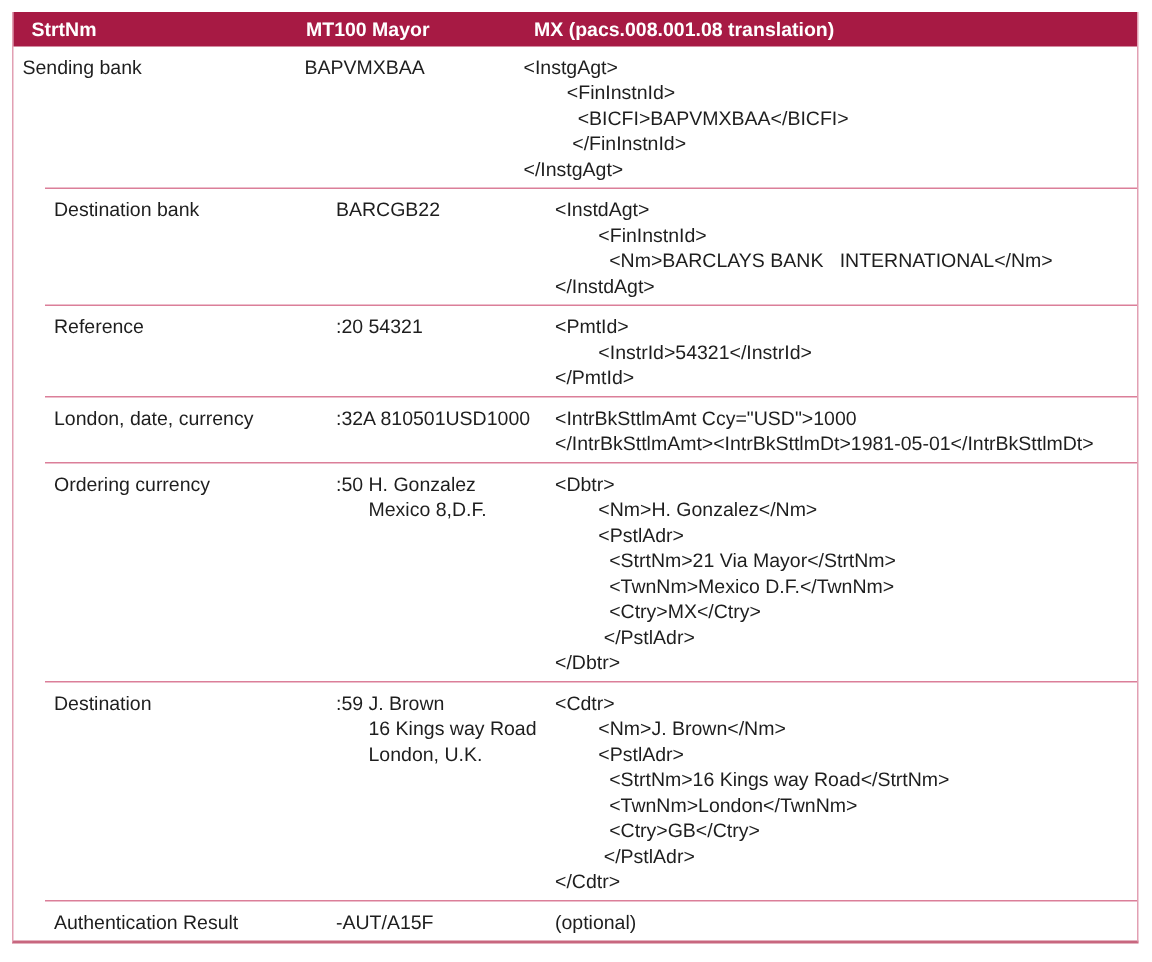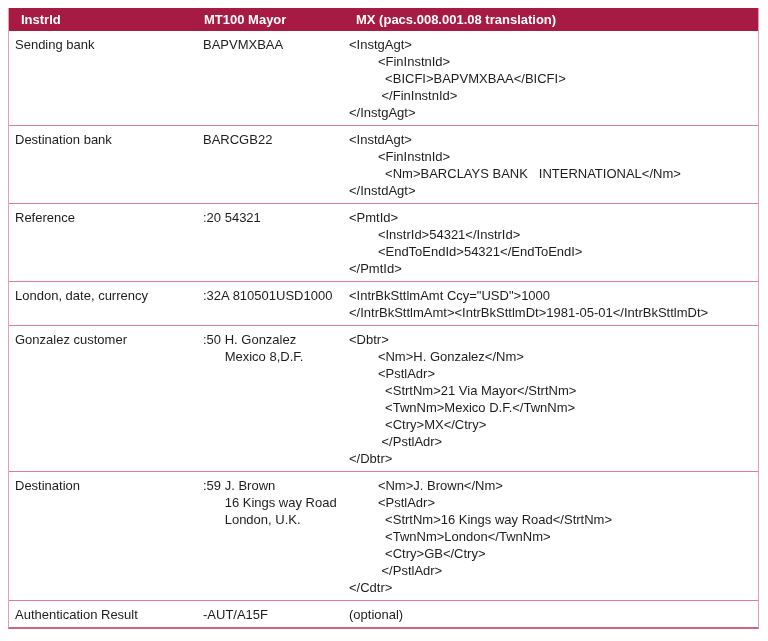--- a/index.html
+++ b/index.html
@@ -27,33 +27,33 @@
     font-size:13px;font-weight:bold;height:23px;align-items:center;
   }
   .thead .hcell{white-space:nowrap;}
   .thead .hcell:nth-child(1){padding-left:12px;}
   .thead .hcell:nth-child(2){padding-left:1px;}
   .thead .hcell:nth-child(3){padding-left:7px;}
   .row{
     display:grid;grid-template-columns:194px 146px 1fr;
     font-size:13px;line-height:17px;color:var(--body_text);
   }
-  .row + .row{border-top:1px solid var(--row_border);}
+  .row + .row{border-top:1px solid var(--row_border);margin-left:21px;}
   .cell{padding-top:5px;padding-bottom:4px;}
   .cell.c1{padding-left:6px;}
   .cell .line{white-space:pre;}
 </style>
 </head>
 <body>
 
 <div class="page">
   <div class="mtmx-table">
 
     <div class="thead">
-      <div class="hcell">InstrId</div>
+      <div class="hcell">StrtNm</div>
       <div class="hcell">MT100 Mayor</div>
       <div class="hcell">MX (pacs.008.001.08 translation)</div>
     </div>
 
     <div class="row">
       <div class="cell c1">Sending bank</div>
       <div class="cell c2">
           <div class="line">BAPVMXBAA</div>
         </div>
       <div class="cell c3">
@@ -79,38 +79,37 @@
     </div>
 
     <div class="row">
       <div class="cell c1">Reference</div>
       <div class="cell c2">
           <div class="line">:20 54321</div>
         </div>
       <div class="cell c3">
           <div class="line">&lt;PmtId&gt;</div>
           <div class="line">        &lt;InstrId&gt;54321&lt;/InstrId&gt;</div>
-          <div class="line">        &lt;EndToEndId&gt;54321&lt;/EndToEndI&gt;</div>
           <div class="line">&lt;/PmtId&gt;</div>
         </div>
     </div>
 
     <div class="row">
       <div class="cell c1">London, date, currency</div>
       <div class="cell c2">
           <div class="line">:32A 810501USD1000</div>
         </div>
       <div class="cell c3">
           <div class="line">&lt;IntrBkSttlmAmt Ccy="USD"&gt;1000</div>
           <div class="line">&lt;/IntrBkSttlmAmt&gt;&lt;IntrBkSttlmDt&gt;1981-05-01&lt;/IntrBkSttlmDt&gt;</div>
         </div>
     </div>
 
     <div class="row">
-      <div class="cell c1">Gonzalez customer</div>
+      <div class="cell c1">Ordering currency</div>
       <div class="cell c2">
           <div class="line">:50 H. Gonzalez</div>
           <div class="line">      Mexico 8,D.F.</div>
         </div>
       <div class="cell c3">
           <div class="line">&lt;Dbtr&gt;</div>
           <div class="line">        &lt;Nm&gt;H. Gonzalez&lt;/Nm&gt;</div>
           <div class="line">        &lt;PstlAdr&gt;</div>
           <div class="line">          &lt;StrtNm&gt;21 Via Mayor&lt;/StrtNm&gt;</div>
           <div class="line">          &lt;TwnNm&gt;Mexico D.F.&lt;/TwnNm&gt;</div>
@@ -121,20 +120,21 @@
     </div>
 
     <div class="row">
       <div class="cell c1">Destination</div>
       <div class="cell c2">
           <div class="line">:59 J. Brown</div>
           <div class="line">      16 Kings way Road</div>
           <div class="line">      London, U.K.</div>
         </div>
       <div class="cell c3">
+          <div class="line">&lt;Cdtr&gt;</div>
           <div class="line">        &lt;Nm&gt;J. Brown&lt;/Nm&gt;</div>
           <div class="line">        &lt;PstlAdr&gt;</div>
           <div class="line">          &lt;StrtNm&gt;16 Kings way Road&lt;/StrtNm&gt;</div>
           <div class="line">          &lt;TwnNm&gt;London&lt;/TwnNm&gt;</div>
           <div class="line">          &lt;Ctry&gt;GB&lt;/Ctry&gt;</div>
           <div class="line">         &lt;/PstlAdr&gt;</div>
           <div class="line">&lt;/Cdtr&gt;</div>
         </div>
     </div>
 

